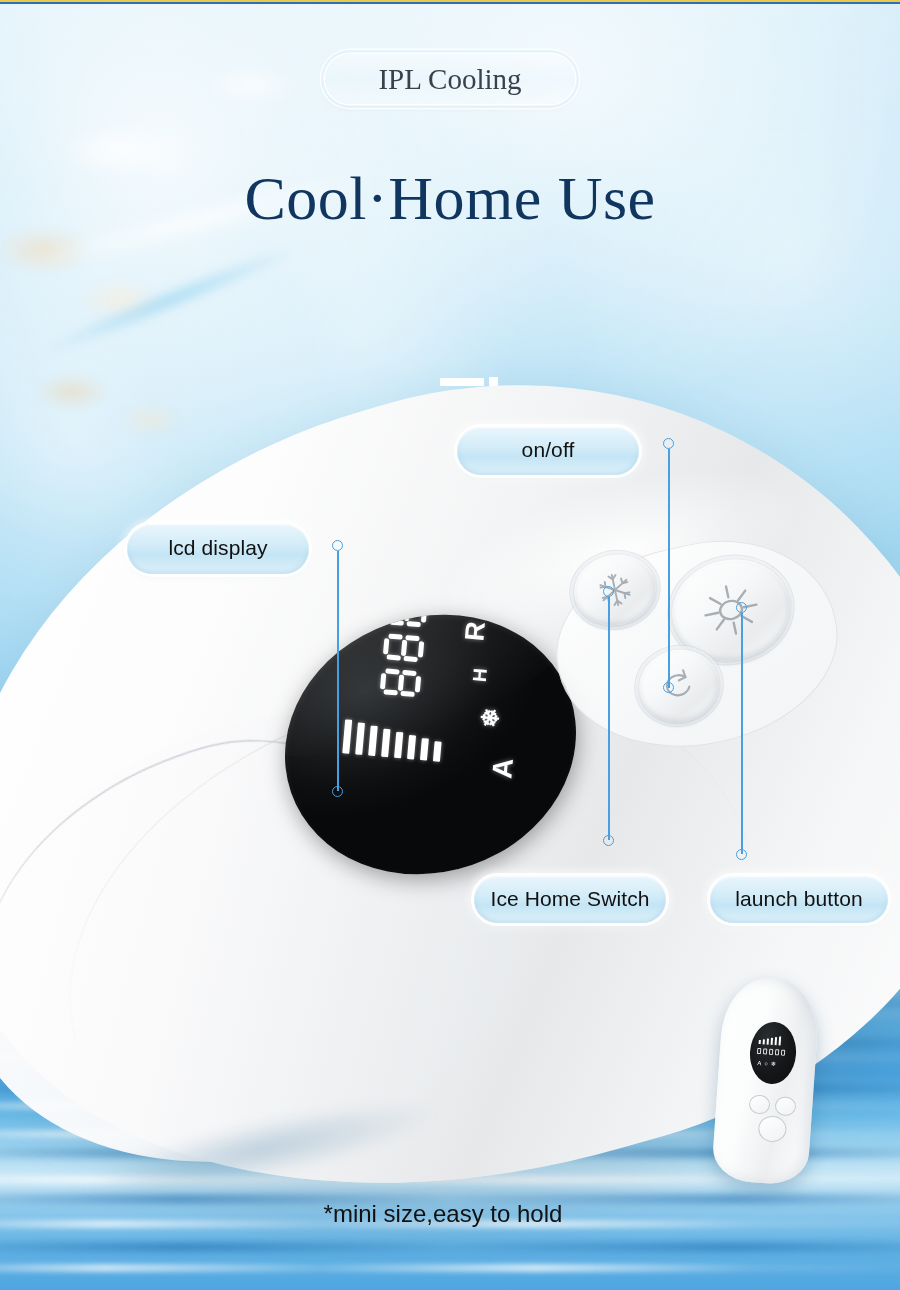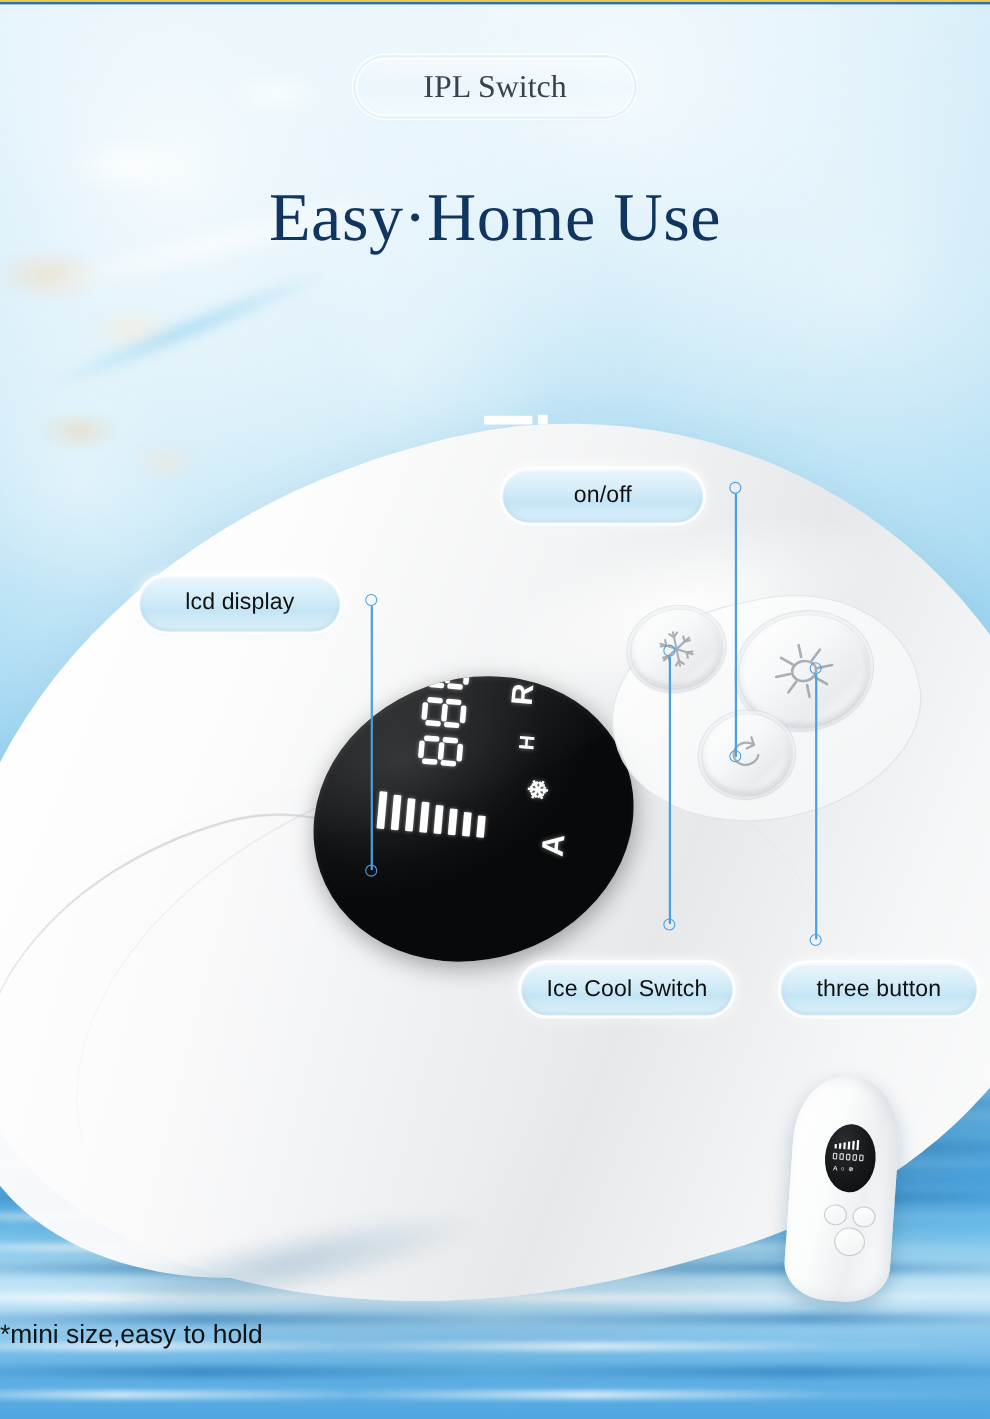--- a/index.html
+++ b/index.html
@@ -209,21 +209,21 @@
   .mini-lcd .md{position:absolute;left:7px;top:27px;display:flex;gap:2px;}
   .mini-lcd .md i{width:4px;height:6px;display:block;border:1px solid rgba(255,255,255,.85);box-sizing:border-box;border-radius:1px;}
   .mini-lcd .mi{position:absolute;left:8px;top:39px;display:flex;gap:3px;color:#fff;font-size:6px;line-height:1;}
   .mini-btns{position:absolute;left:30px;top:118px;width:52px;height:48px;transform:rotate(4deg);}
   .mini-btns i{position:absolute;border-radius:50%;border:1.2px solid rgba(195,203,210,.95);
     background:linear-gradient(145deg,#fff,#f0f2f3);display:block;}
   .mini-btns .b1{left:0;top:0;width:19px;height:17px;}
   .mini-btns .b2{left:26px;top:0;width:19px;height:17px;}
   .mini-btns .b3{left:11px;top:20px;width:26px;height:24px;}
 
-  .mini-cap{position:absolute;left:0;right:14px;top:1200px;text-align:left;z-index:40;
+  .mini-cap{position:absolute;left:0;right:14px;top:1200px;text-align:center;z-index:40;
     font-size:24px;color:#111;}
 </style>
 </head>
 <body>
 
 <div id="stage">
 
   <div class="bg-base"></div>
   <div class="bg-blobs"></div>
   <div class="bg-swoosh"></div>
@@ -387,30 +387,30 @@
     <div class="dot" style="left:736px;top:849px;"></div>
   </div>
 
   <div class="pill pill-onoff">
     <span>on/off</span>
   </div>
   <div class="pill pill-lcd">
     <span>lcd display</span>
   </div>
   <div class="pill pill-ice">
-    <span>Ice Cool Switch</span>
+    <span>Ice Home Switch</span>
   </div>
   <div class="pill pill-launch">
-    <span>three button</span>
+    <span>launch button</span>
   </div>
 
   <div class="badge">
-    <span>IPL Switch</span>
-  </div>
-  <div class="h1">Easy·Home Use</div>
+    <span>IPL Cooling</span>
+  </div>
+  <div class="h1">Cool·Home Use</div>
 
   <div class="tick"></div>
   <div class="tick-sq"></div>
 
   <div class="mini">
     <div class="mini-body"></div>
     <div class="mini-lcd">
       <div class="mb">
         <i style="height:4px"></i>
           <i style="height:5px"></i>

